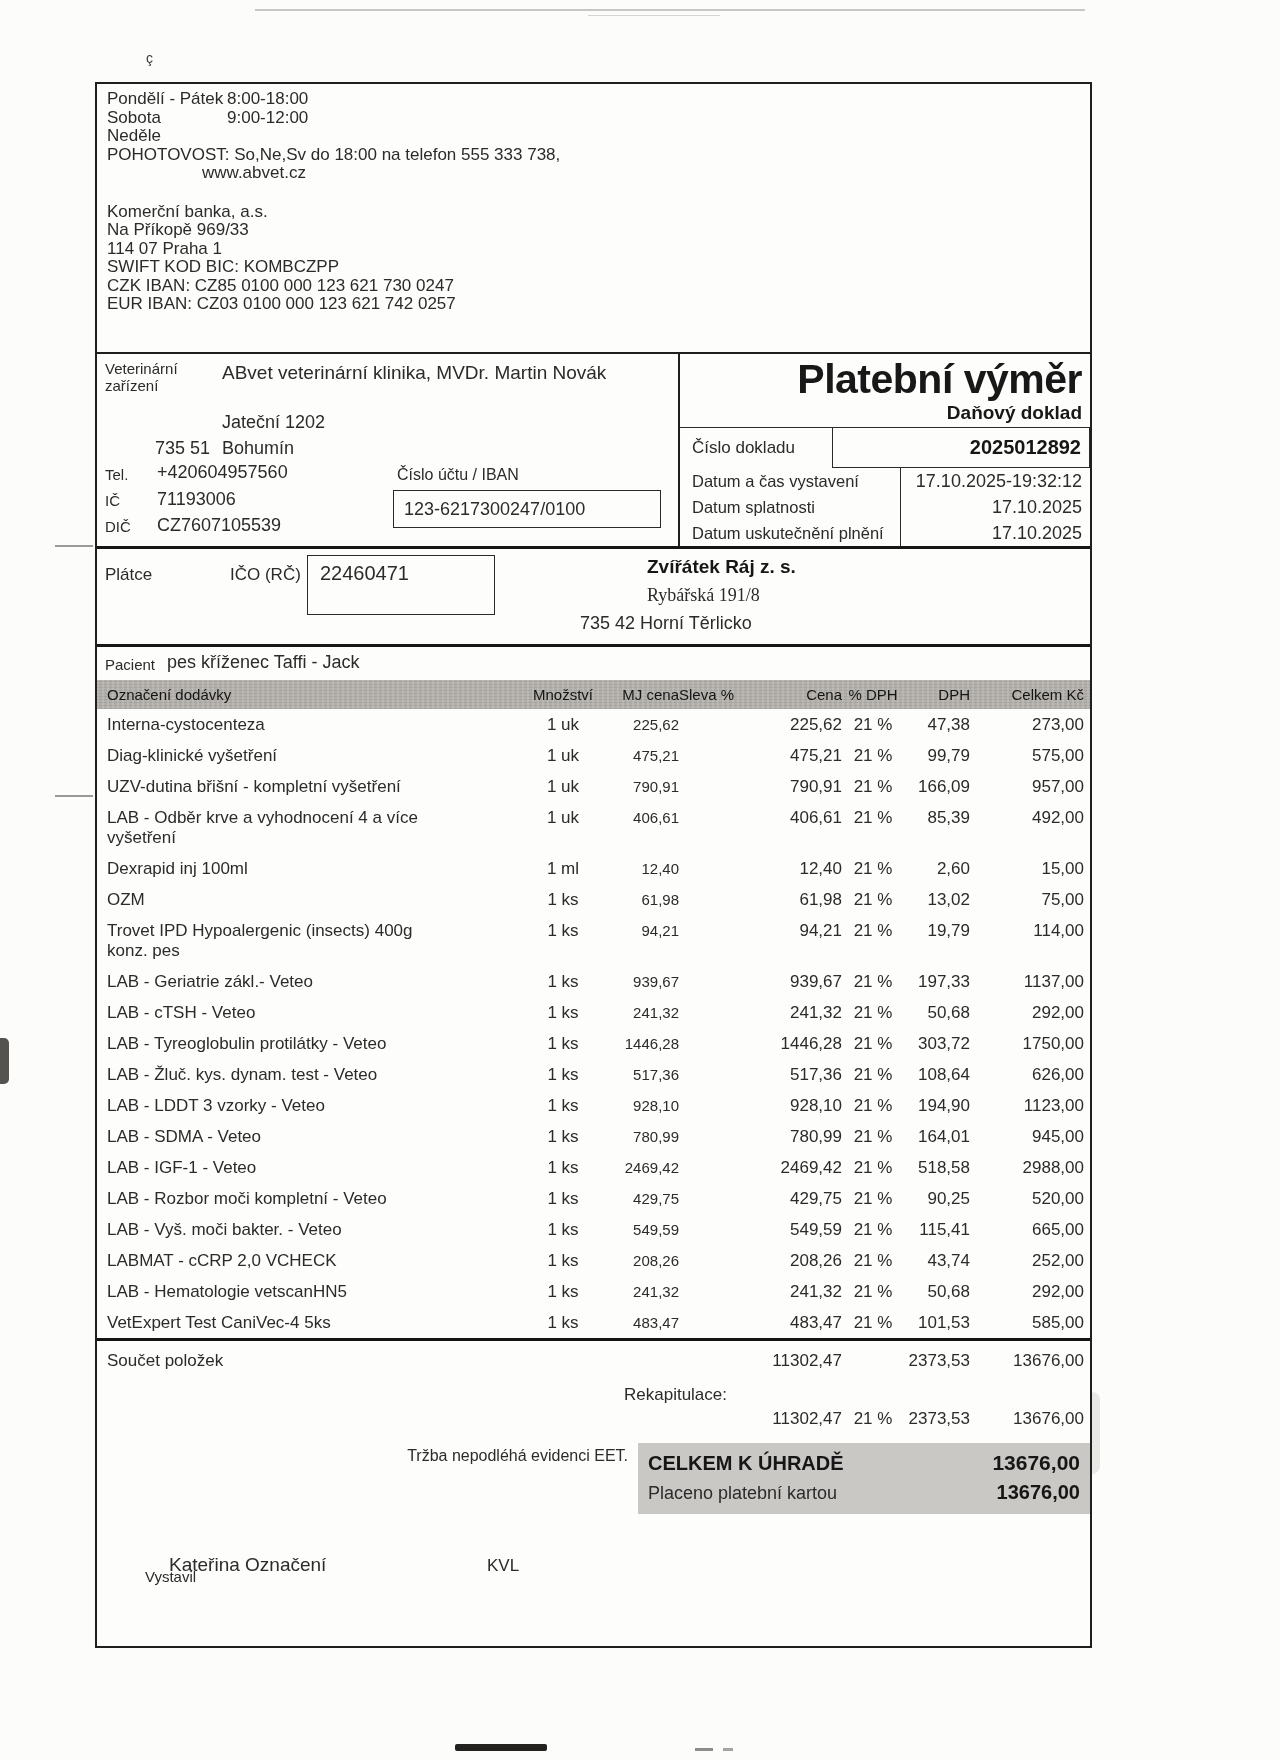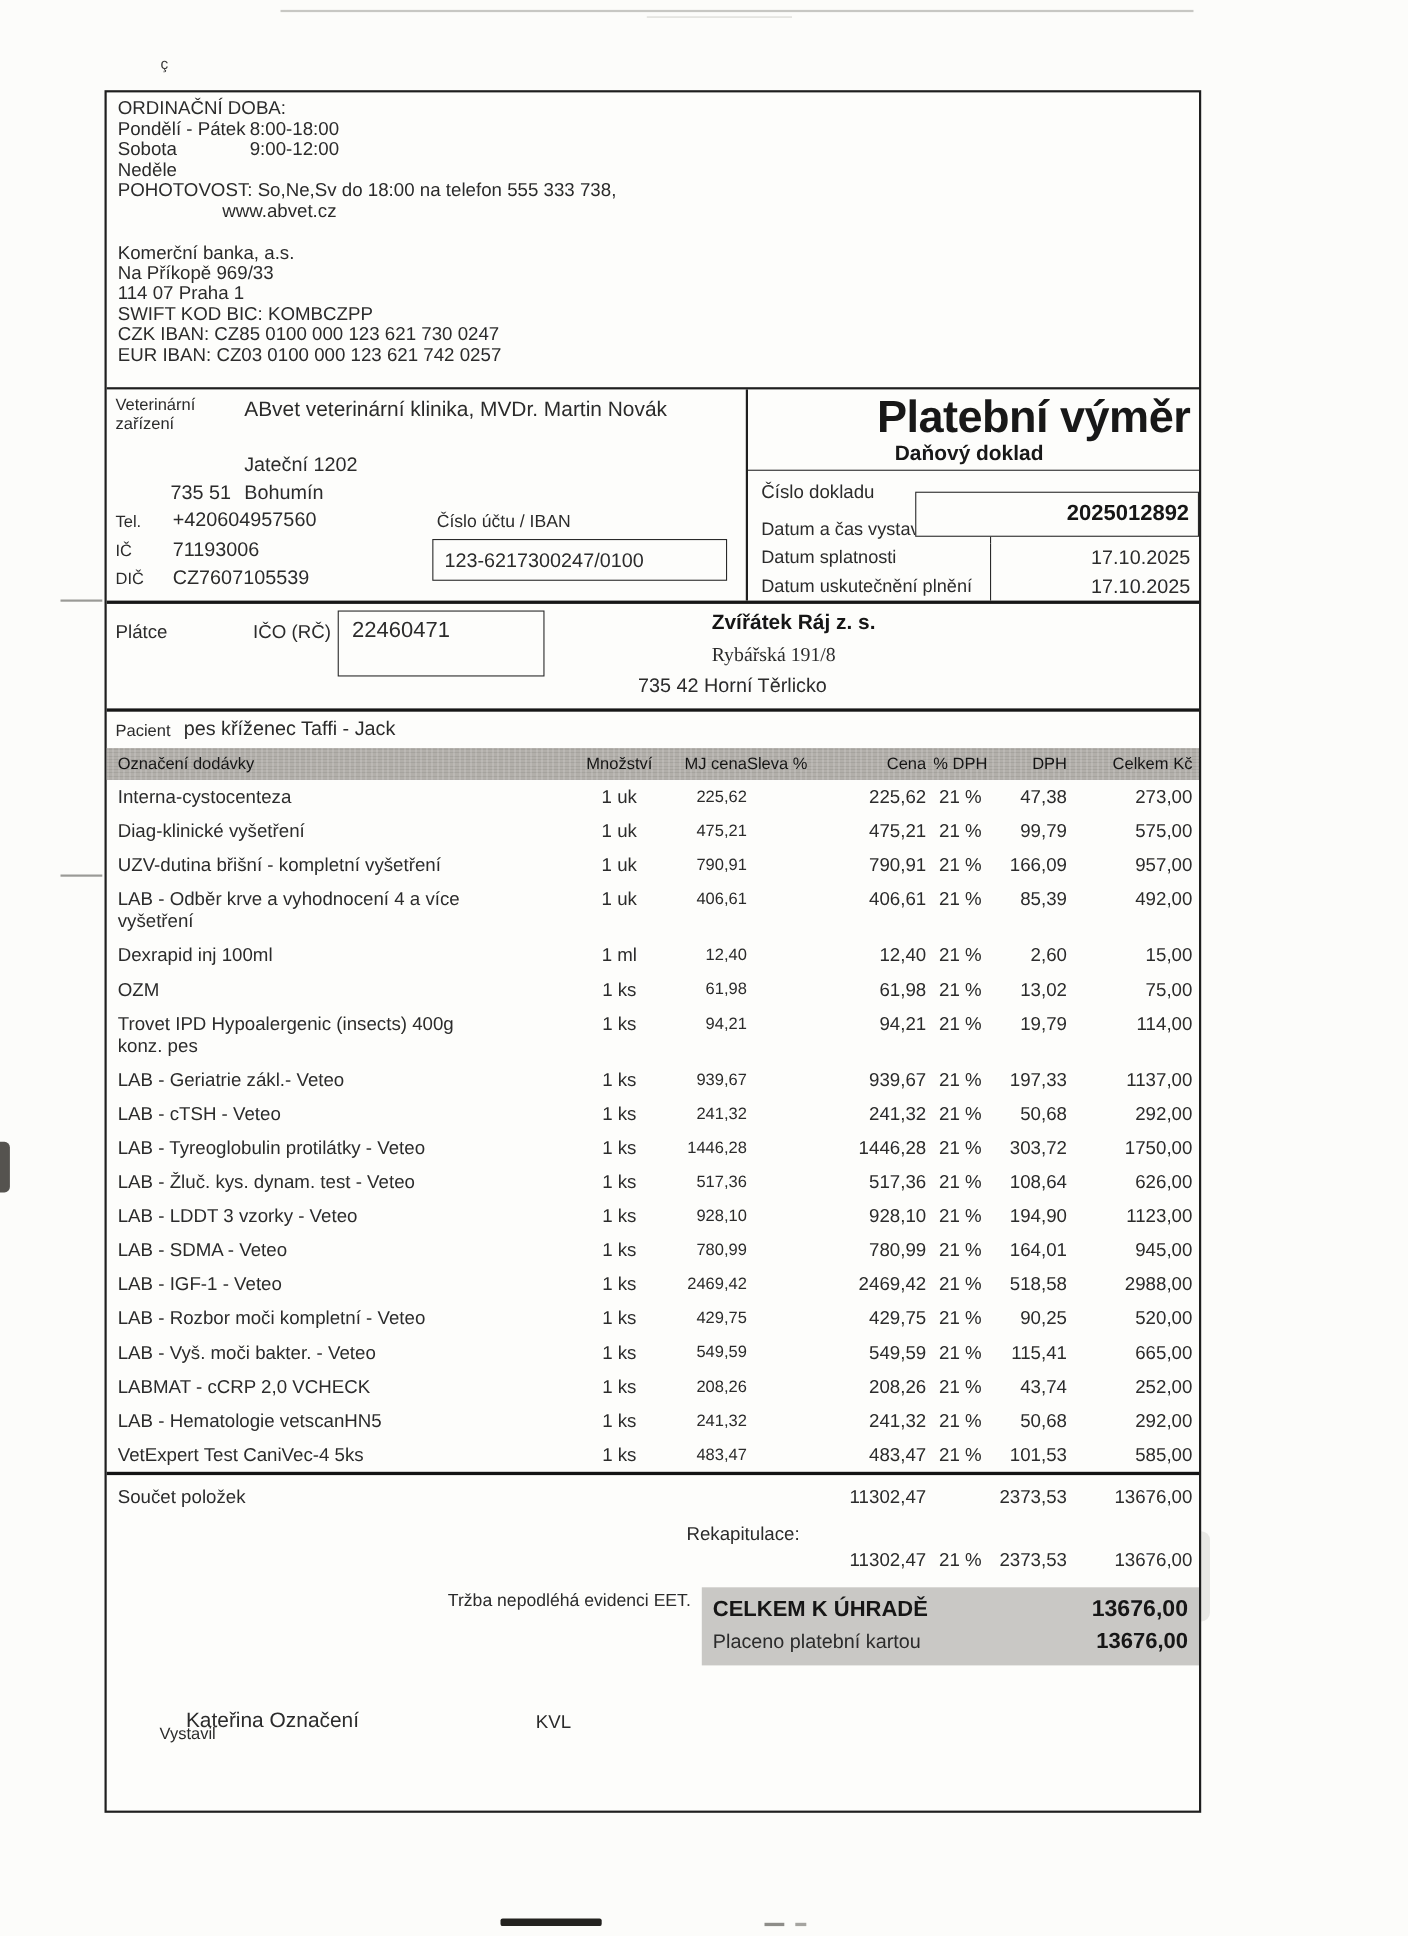--- a/index.html
+++ b/index.html
@@ -32,27 +32,27 @@
   .prov-zip{ position:absolute; left:58px; top:84px; font-size:18px;}
   .prov-city{ position:absolute; left:125px; top:84px; font-size:18px;}
   .prov-row-label{ position:absolute; left:8px; font-size:15px;}
   .prov-row-val{ position:absolute; left:60px; font-size:18px;}
   .acc-label{ position:absolute; left:300px; top:112px; font-size:16px;}
   .acc-box{ position:absolute; left:296px; top:136px; width:268px; height:38px;
     border:1.5px solid #2a2a2a; display:flex; align-items:center; padding-left:10px; font-size:18px;}
   .dochead{ position:relative; flex:1; }
   .doc-title{ text-align:right; padding:2px 8px 0 0; font-size:41px; font-weight:bold;
     letter-spacing:-0.5px; color:#181818; line-height:46px;}
-  .doc-subtitle{ text-align:center; padding-right:8px; font-size:19px; font-weight:bold; color:#181818;}
+  .doc-subtitle{ text-align:right; padding-right:8px; font-size:19px; font-weight:bold; color:#181818;}
   .dh-rows{ position:absolute; left:0; right:0; top:73px; border-top:1.5px solid #2a2a2a;}
   .dh-row1{ position:relative; height:40px;}
   .dh-row1-label{ position:absolute; left:12px; top:10px; font-size:17px;}
   .docnum-box{ position:absolute; right:0; top:-1px; width:258px; height:41px;
     border:1.5px solid #2a2a2a; background:#fdfdfb; display:flex; align-items:center;
-    justify-content:flex-end; padding-right:8px; font-size:20px; font-weight:bold; color:#161616;margin-top:20px;}
+    justify-content:flex-end; padding-right:8px; font-size:20px; font-weight:bold; color:#161616;}
   .dh-row{ display:grid; grid-template-columns:207px 1fr; height:26px; align-items:center;gap:13px;}
   .dh-row .lbl{ padding-left:12px; font-size:16.5px;}
   .dh-row .val{ border-left:1.5px solid #2a2a2a; text-align:right; padding-right:8px;
     font-size:18px; height:26px; line-height:26px;}
   
   .sec-payer{ position:absolute; left:0; right:0; top:465px; height:98px; border-bottom:3px solid #171717;}
   .payer-label{ position:absolute; left:8px; top:16px; font-size:17px;}
   .payer-ico-label{ position:absolute; left:133px; top:16px; font-size:17px;}
   .payer-ico-box{ position:absolute; left:210px; top:6px; width:188px; height:60px;
     border:1.5px solid #2a2a2a;}
@@ -119,21 +119,20 @@
 <div class="art art-dash2"></div>
 <div class="art art-edge"></div>
 <div class="art art-blob"></div>
 <div class="art art-botbar"></div>
 <div class="art art-botdot1"></div>
 <div class="art art-botdot2"></div>
 
 <div class="doc-frame">
 
   <section class="sec-info">
-    <div>ORDINAČNÍ DOBA:</div>
     <div class="hours-grid">
       <span>Pondělí - Pátek</span>
       <span>8:00-18:00</span>
       <span>Sobota</span>
       <span>9:00-12:00</span>
       <span>Neděle</span>
     </div>
     <div class="emerg">POHOTOVOST: So,Ne,Sv do 18:00 na telefon 555 333 738,</div>
     <div class="site">www.abvet.cz</div>
     <div class="bank">Komerční banka, a.s.

